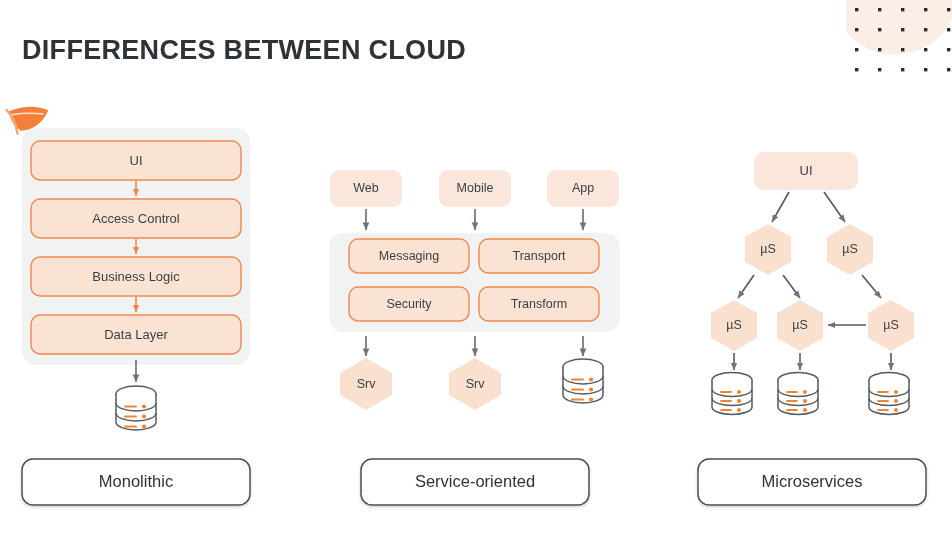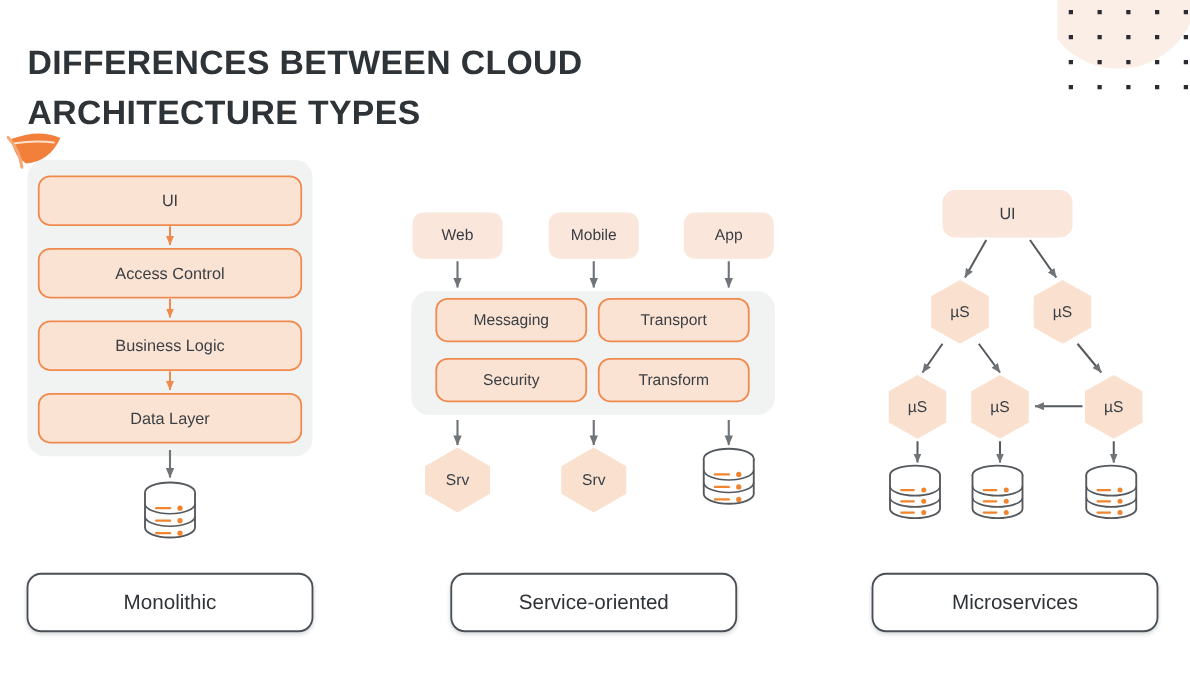--- a/index.html
+++ b/index.html
@@ -80,21 +80,20 @@
 
     <g transform="translate(6,108) rotate(-16)">
       <path d="M 2 4 Q 26 2 40 14 Q 26 30 8 26 Q 0 18 2 4 z" fill="#f2803a"></path>
       <path d="M 0 2 Q 6 14 4 28" fill="none" stroke="#f5a876" stroke-width="2.4" stroke-linecap="round"></path>
       <path d="M 4 8 Q 20 10 34 16" fill="none" stroke="#fbe0cd" stroke-width="1.6" stroke-linecap="round"></path>
     </g>
   </svg>
 
   <div class="title">
     <span>DIFFERENCES BETWEEN CLOUD</span>
-    <span class="l2">ARCHITECTURE TYPES</span>
   </div>
 
   <svg width="952" height="540">
     <rect x="22" y="128" width="228" height="237" rx="14" fill="#f1f2f2"></rect>
 
     <g>
       <rect x="31" y="141" width="210" height="39" rx="9" fill="#fbe3d3" stroke="#ef8a4e" stroke-width="1.4"></rect>
       <text class="nodeLabel fs13" x="136" y="161.5">UI</text>
     </g>
     <line x1="136" y1="181" x2="136" y2="196" stroke="#ef8a4e" stroke-width="1.6" marker-end="url(#arrOrange)"></line>

